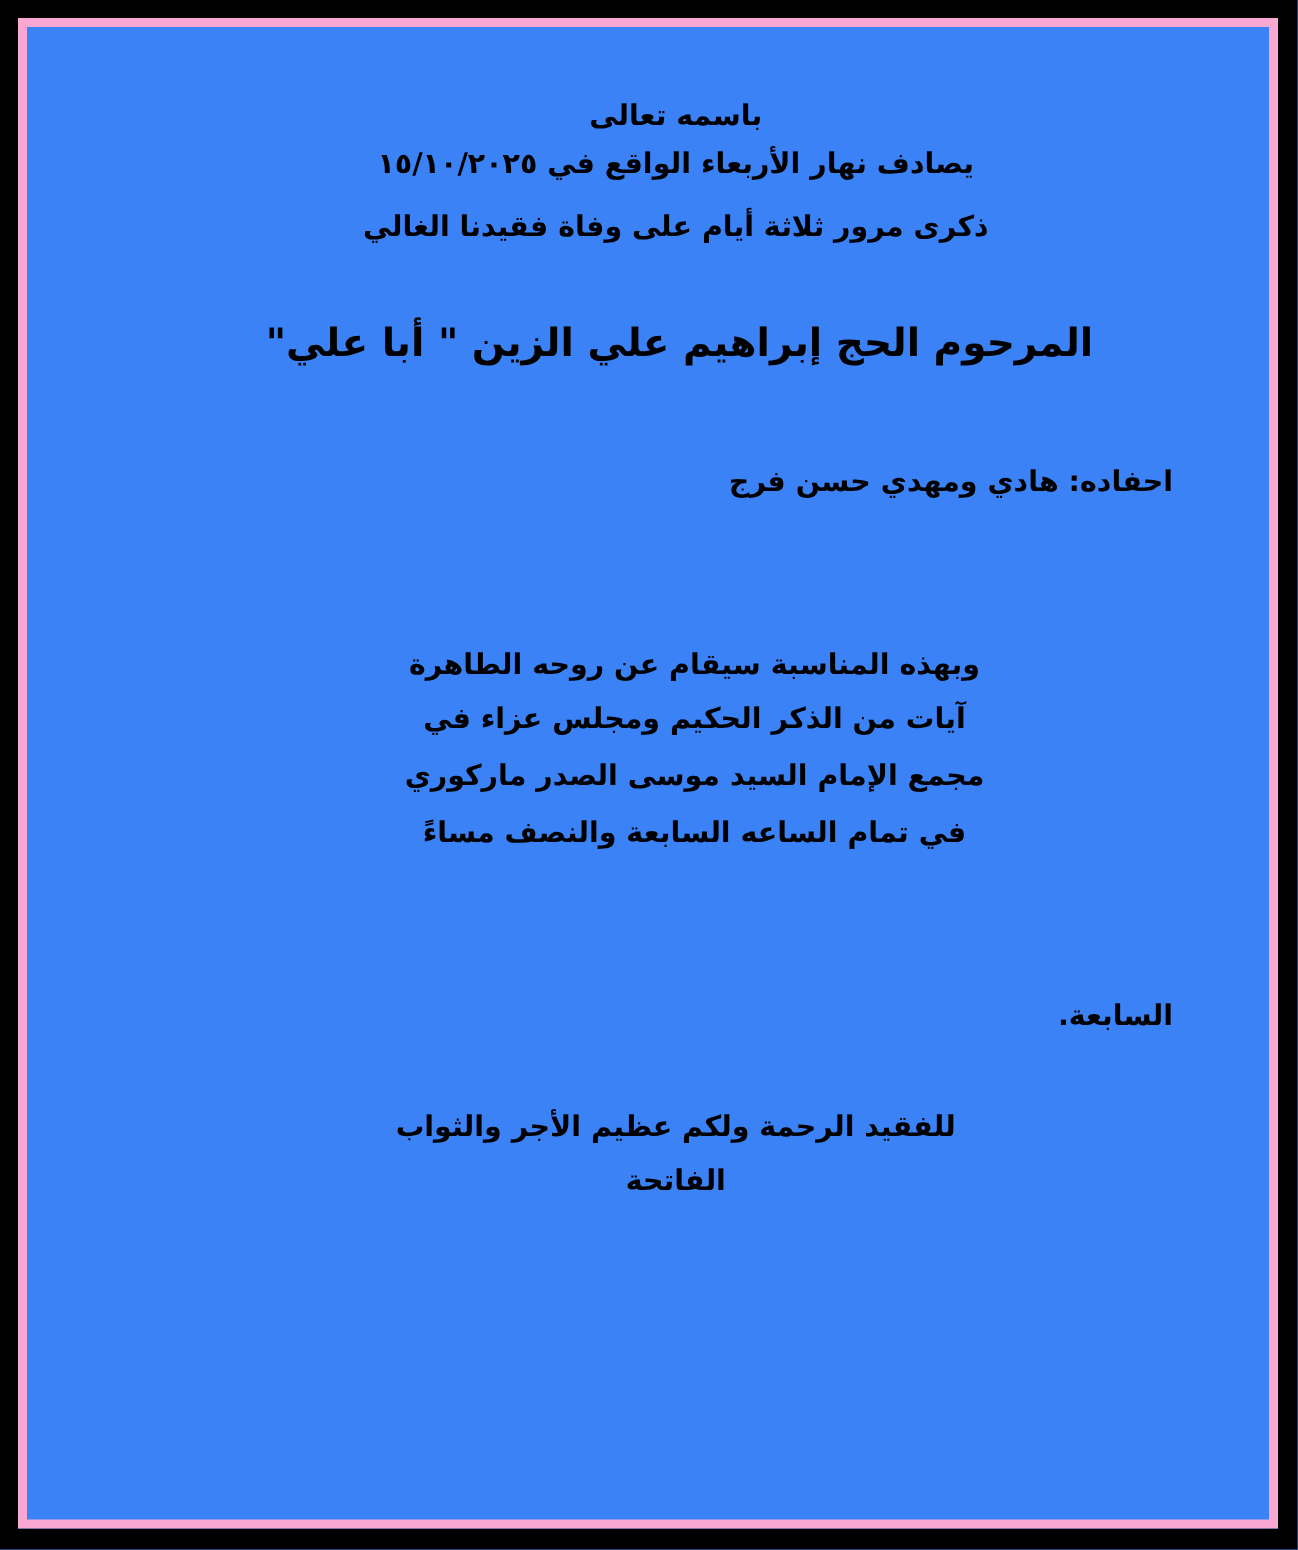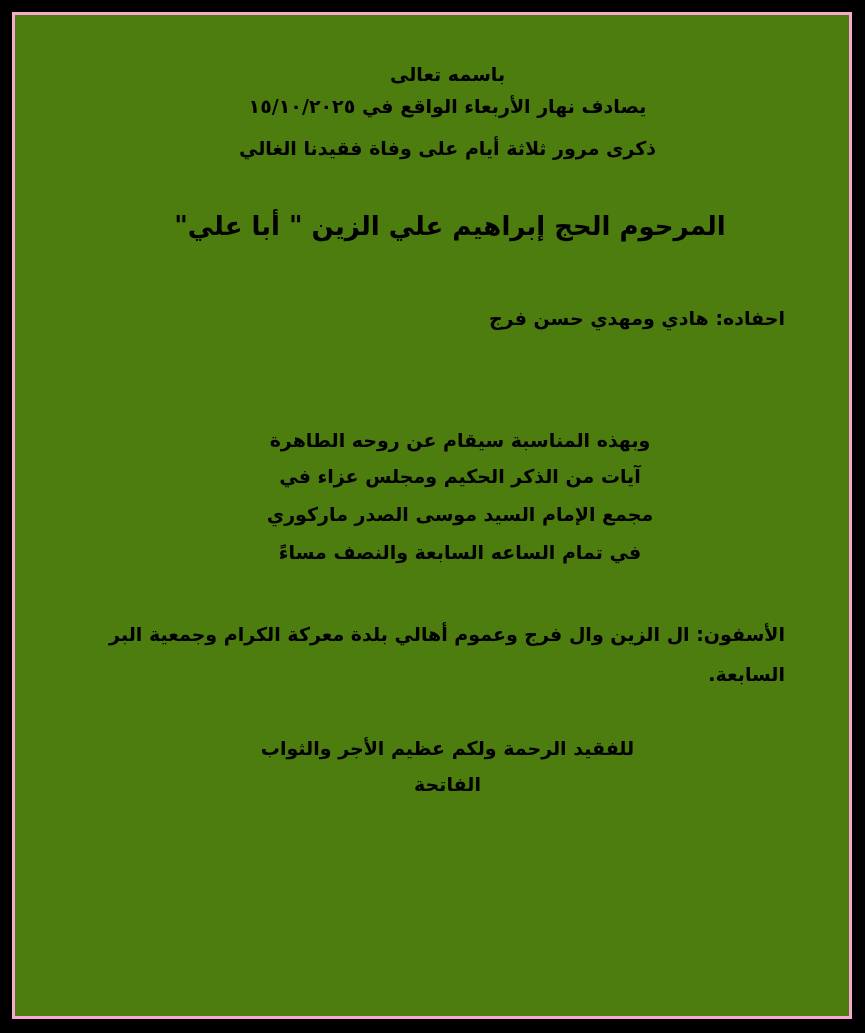--- a/index.html
+++ b/index.html
@@ -1,19 +1,19 @@
 <!DOCTYPE html>
 <html><head>
 <meta charset="utf-8">
 <style>
   html, body { margin:0; padding:0; }
   body { width:865px; height:1033px; background:#000; position:relative; overflow:hidden; }
   .page {
     position:absolute; left:12px; top:12px; width:840px; height:1007px;
-    background:#4d7c0f; border:3px solid #f9a8d4; box-sizing:border-box;
+    background:#3b82f6; border:6px solid #f9a8d4; box-sizing:border-box;
   }
   .t {
     position:absolute; direction:rtl; font-family:"DejaVu Sans", sans-serif;
     font-weight:bold; color:#000; white-space:nowrap; line-height:1;
   }
   .c { text-align:center; }
   .r { text-align:left; }
   .s20 { font-size:19px; }
   .s28 { font-size:26px; }
 </style>
@@ -27,18 +27,17 @@
 
   <div class="t c s28" style="left:0;width:870px;top:198px;">المرحوم الحج إبراهيم علي الزين " أبا علي"</div>
 
   <div class="t r s20" style="right:64px;top:294px;">احفاده: هادي ومهدي حسن فرج</div>
 
   <div class="t c s20" style="left:0;width:890px;top:416px;">وبهذه المناسبة سيقام عن روحه الطاهرة</div>
   <div class="t c s20" style="left:0;width:890px;top:452px;">آيات من الذكر الحكيم ومجلس عزاء في</div>
   <div class="t c s20" style="left:0;width:890px;top:490px;">مجمع الإمام السيد موسى الصدر ماركوري</div>
   <div class="t c s20" style="left:0;width:890px;top:528px;">في تمام الساعه السابعة والنصف مساءً</div>
 
-  <div class="t r s20" style="right:64px;top:610px;">الأسفون: ال الزين وال فرج وعموم أهالي بلدة معركة الكرام وجمعية البر</div>
   <div class="t r s20" style="right:64px;top:650px;">السابعة.</div>
 
   <div class="t c s20" style="left:0;width:865px;top:724px;">للفقيد الرحمة ولكم عظيم الأجر والثواب</div>
   <div class="t c s20" style="left:0;width:865px;top:760px;">الفاتحة</div>
 </div>
 
 </body></html>

